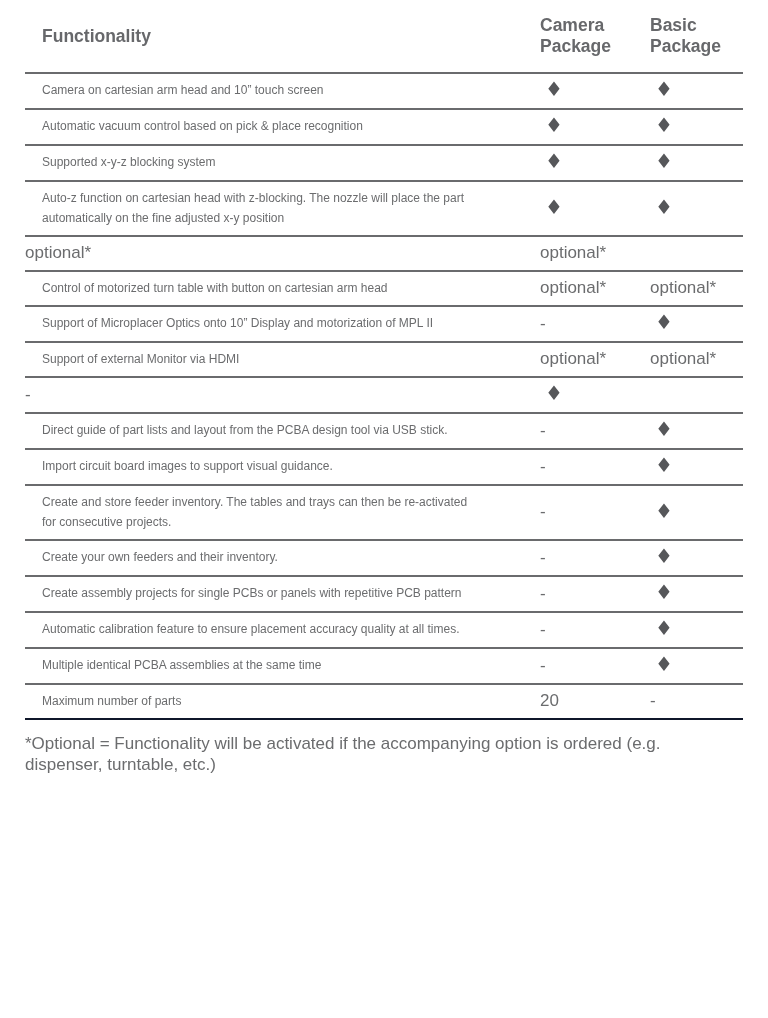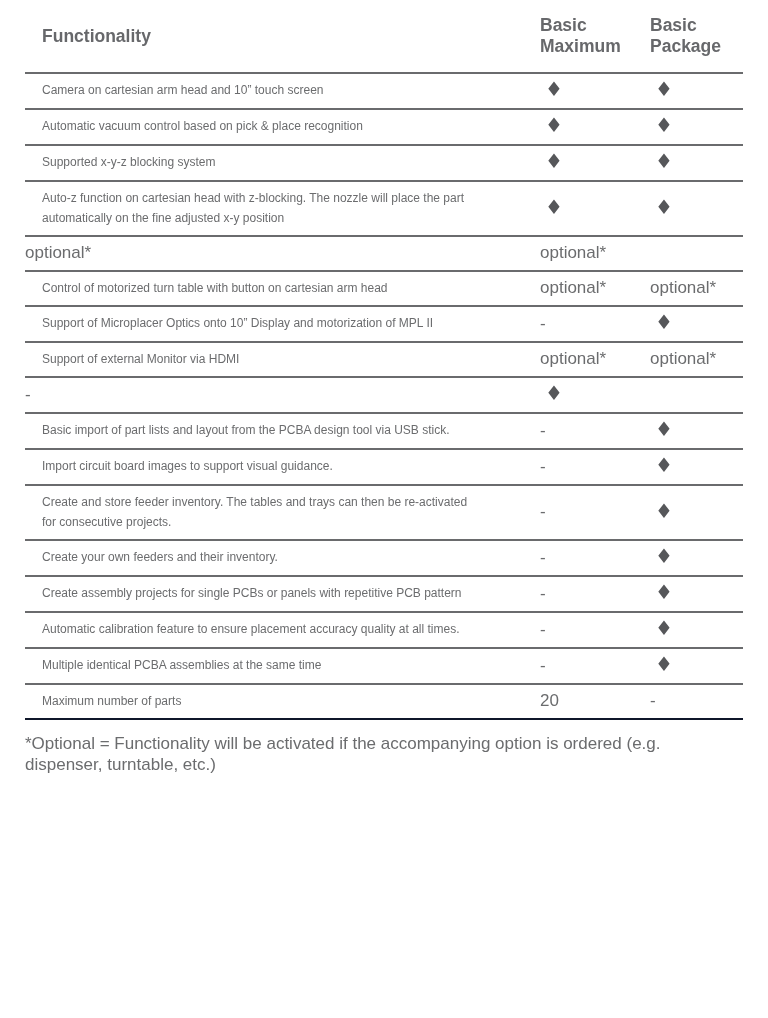--- a/index.html
+++ b/index.html
@@ -48,21 +48,21 @@
 </head>
 <body>
 
 <div class="page">
 
   <div class="table">
 
     <div class="thead">
       <div class="th th-feature">Functionality</div>
       <div class="th">
-        <div class="th-pkg">Basic Maximum</div>
+        <div class="th-pkg">Camera Package</div>
       </div>
       <div class="th">
         <div class="th-pkg">Basic Package</div>
       </div>
     </div>
 
     <div id="table-body">
   <div class="row">
     <div class="cell-feature">Camera on cartesian arm head and 10” touch screen</div>
     <div class="cell-value"><span class="diamond">♦</span></div>
@@ -109,21 +109,21 @@
     <div class="cell-value">optional*</div>
     <div class="cell-value">optional*</div>
   </div>
 
   <div class="row">
     <div class="cell-value">-</div>
     <div class="cell-value"><span class="diamond">♦</span></div>
   </div>
 
   <div class="row">
-    <div class="cell-feature">Basic import of part lists and layout from the PCBA design tool via USB stick.</div>
+    <div class="cell-feature">Direct guide of part lists and layout from the PCBA design tool via USB stick.</div>
     <div class="cell-value">-</div>
     <div class="cell-value"><span class="diamond">♦</span></div>
   </div>
 
   <div class="row">
     <div class="cell-feature">Import circuit board images to support visual guidance.</div>
     <div class="cell-value">-</div>
     <div class="cell-value"><span class="diamond">♦</span></div>
   </div>
 

